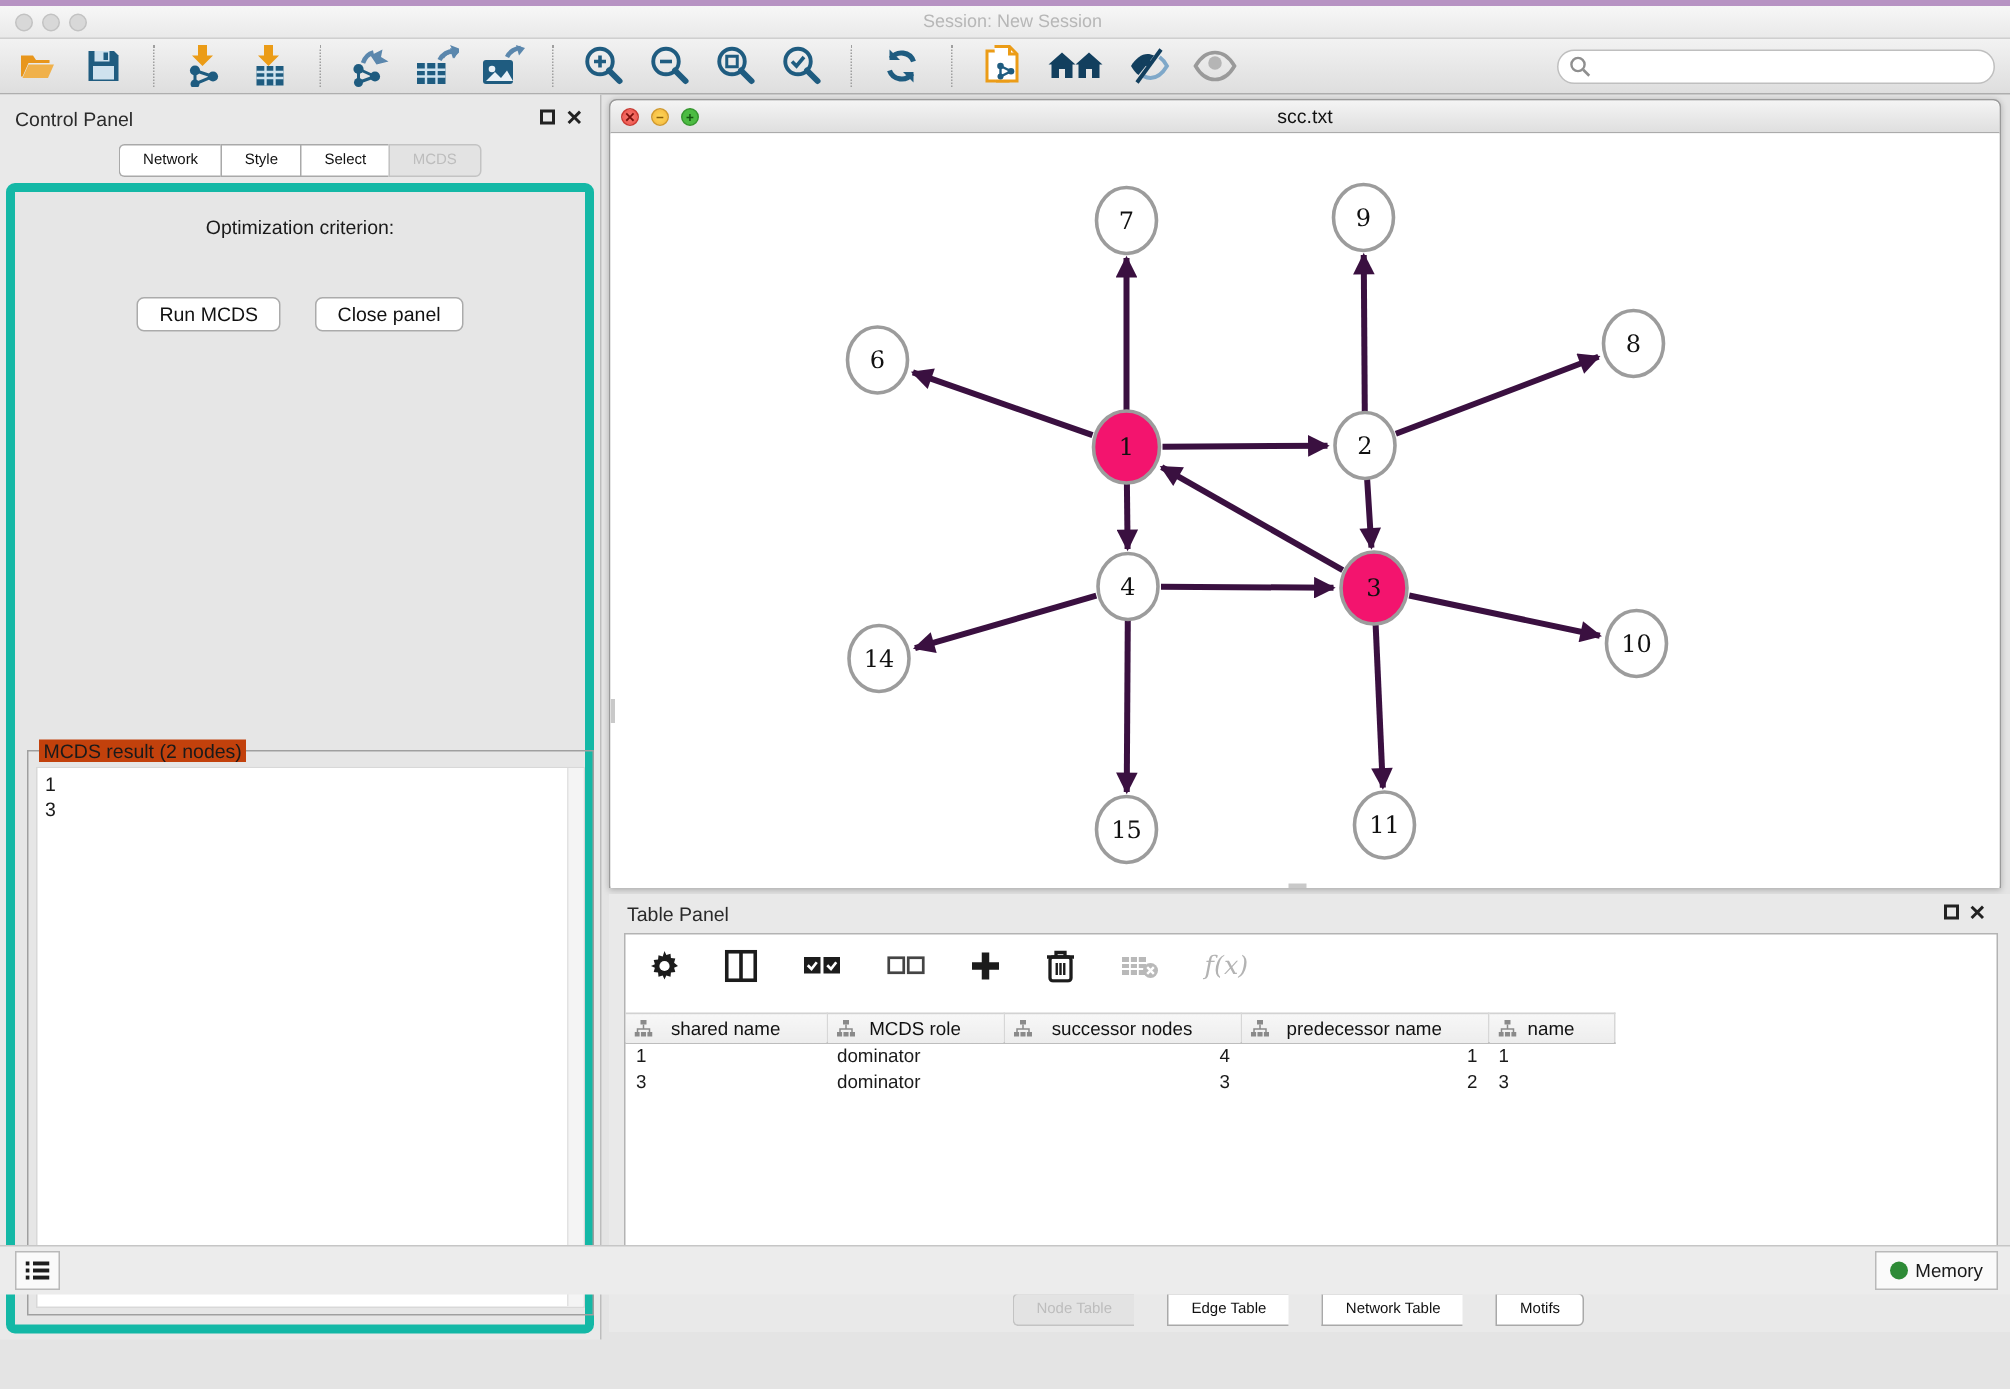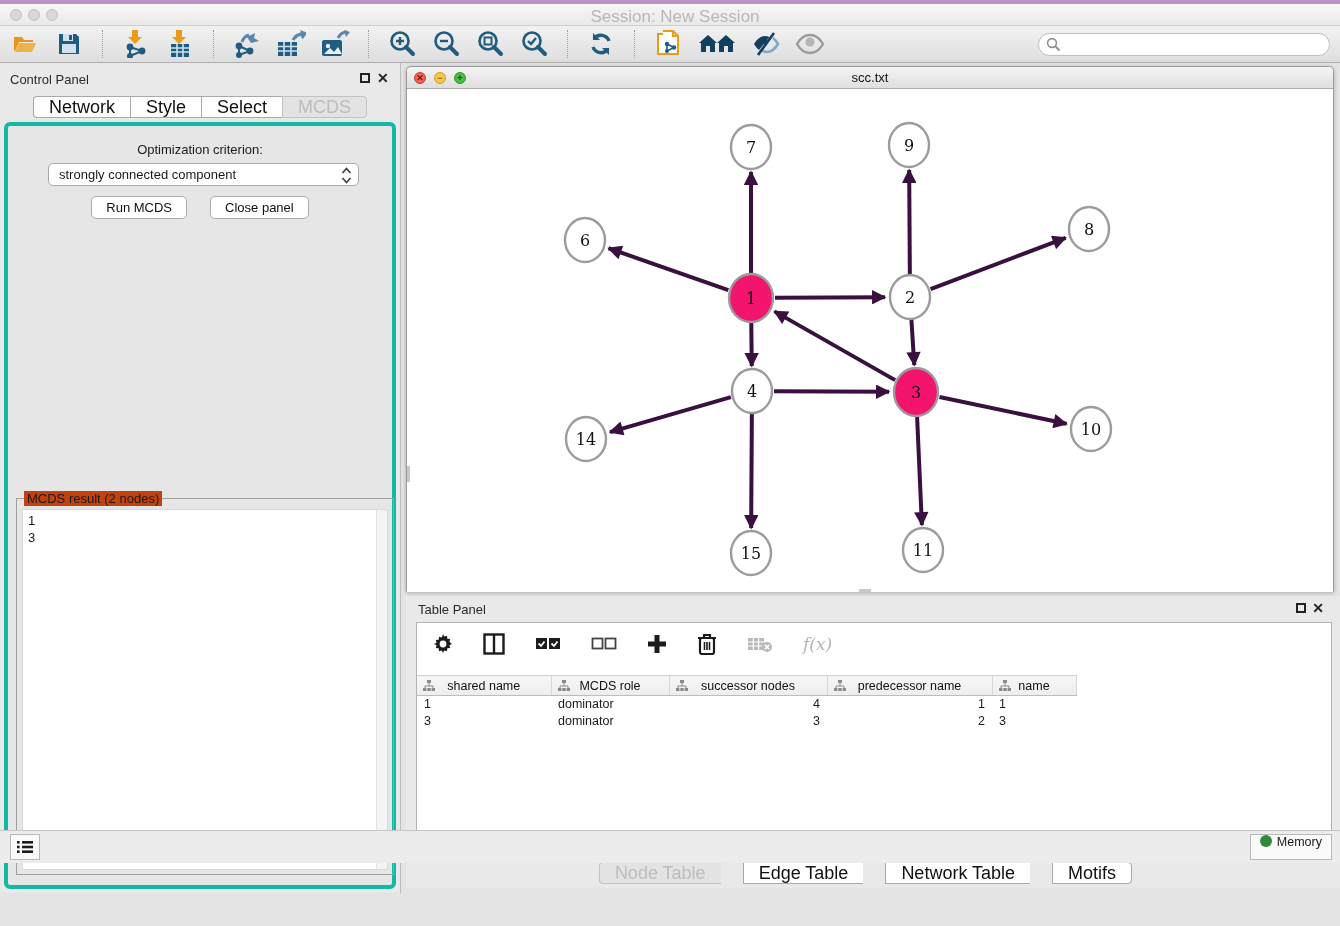--- a/index.html
+++ b/index.html
@@ -6,21 +6,21 @@
   html,body { width:1340px; height:926px; overflow:hidden; }
   body { font-family:"Liberation Sans", sans-serif; font-size:13px; color:#1a1a1a; background:#e4e4e4; }
   #app { position:relative; width:1340px; height:926px; background:#e4e4e4; }
 
   
   .top-strip { position:absolute; left:0; top:0; width:1340px; height:4px; background:#b793c3; }
   .titlebar { position:absolute; left:0; top:4px; width:1340px; height:22px;
               background:linear-gradient(#f7f7f7,#e9e9e9); border-bottom:1px solid #cfcfcf; }
   .titlebar .traffic { position:absolute; top:5px; width:12px; height:12px; border-radius:50%;
               background:#d8d8d8; border:1px solid #c2c2c2; }
-  .titlebar .title { position:absolute; left:0; right:0; top:3px; text-align:center; color:#b7b7b7; font-size:17px;margin-left:10px; }
+  .titlebar .title { position:absolute; left:0; right:0; top:3px; text-align:center; color:#b7b7b7; font-size:12px;margin-left:10px; }
 
   
   .toolbar { position:absolute; left:0; top:26px; width:1340px; height:37px;
              background:linear-gradient(#f2f2f2,#dedede); border-bottom:1px solid #aeaeae;
              display:flex; align-items:center; padding:0 10px; gap:14px; }
   .tb-sep { width:1px; height:28px; border-left:1px dotted #9f9f9f; margin:0 4px; }
   .tb-btn { width:30px; height:30px; display:flex; align-items:center; justify-content:center; }
   .tb-btn svg { display:block; }
   .search-wrap { position:absolute; right:10px; top:7px; }
   .search-input { width:292px; height:23px; border:1px solid #bfbfbf; border-radius:12px;
@@ -31,26 +31,26 @@
   .main { position:absolute; left:0; top:63px; width:1340px; height:830px; }
 
   
   .control-panel { position:absolute; left:0; top:0; width:401px; height:830px; background:#e9e9e9;
                    border-right:1px solid #bdbdbd; }
   .cp-title { position:absolute; left:10px; top:9px; font-size:13px; color:#2a2a2a; }
   .win-float { position:absolute; width:10px; height:10px; border:2px solid #222; background:transparent; }
   .win-close { position:absolute; font-size:14px; font-weight:bold; color:#222; line-height:12px; }
   .cp-tabs { position:absolute; top:33px; left:0; right:0; display:flex; justify-content:center; }
   .tab-btn { height:22px; padding:0 15px; background:#fff; border:1px solid #a9a9a9; border-right:none;
-             font-size:18px; line-height:20px; color:#111; }
+             font-size:10px; line-height:20px; color:#111; }
   .tab-btn:first-child { border-radius:4px 0 0 4px; }
   .tab-btn:last-child { border-right:1px solid #a9a9a9; border-radius:0 4px 4px 0; }
   .tab-btn.tab-active { background:#e3e3e3; color:#bdbdbd; border-color:#c3c3c3; }
   .cp-body { position:absolute; left:4px; right:4px; top:59px; height:767px;
-             background:#e6e6e6; border:4px solid #14b8a6; border-radius:6px; }
+             background:#e6e6e6; border:6px solid #14b8a6; border-radius:6px; }
   .opt-label { position:absolute; top:16px; left:0; right:0; text-align:center; font-size:13px; }
   .dropdown { position:absolute; top:37px; left:40px; width:311px; height:23px; background:#fff;
               border:1px solid #ababab; border-radius:5px; display:flex; align-items:center;
               padding:0 22px 0 10px; font-size:13px; }
   .dd-stepper { position:absolute; right:6px; top:3px; }
   .btn-row { position:absolute; top:70px; left:0; right:0; display:flex; justify-content:center; gap:23px; }
   .push-btn { height:23px; padding:0 14px; background:#fff; border:1px solid #ababab; border-radius:5px;
               font-size:13px; line-height:21px; color:#111; }
   .result-group { position:absolute; left:8px; top:372px; width:378px; height:377px;
                   border:1px solid #9f9f9f; }
@@ -92,21 +92,21 @@
   .data-table td { height:17px; font-size:12.5px; padding:0 7px; white-space:nowrap; }
   .td-right { text-align:right; }
   .tp-tabs { position:absolute; left:0; right:15px; top:266px; display:flex; justify-content:center;gap:22px; }
 
   
   .status-bar { position:absolute; left:0; top:830px; width:1340px; height:33px; background:#ececec;
                 border-top:1px solid #c6c6c6; }
   .list-btn { position:absolute; left:10px; top:3px; width:30px; height:26px; background:#fafafa;
               border:1px solid #b9b9b9; display:flex; align-items:center; justify-content:center; }
   .memory-btn { position:absolute; right:8px; top:3px; height:26px; background:#fafafa;
-                border:1px solid #b9b9b9; display:flex; align-items:flex-start; gap:5px; padding:0 9px; font-size:12.5px; }
+                border:1px solid #b9b9b9; display:flex; align-items:center; gap:5px; padding:0 9px; font-size:12.5px; }
   .mem-dot { width:12px; height:12px; border-radius:50%; background:#2e8b37; }
 </style>
 </head>
 <body>
 
 <div id="app">
 
   <div class="top-strip"></div>
 
   <div class="titlebar">
@@ -266,27 +266,20 @@
       <div class="cp-tabs" id="cp-tabs">
           <div class="tab-btn">Network</div>
           <div class="tab-btn">Style</div>
           <div class="tab-btn">Select</div>
           <div class="tab-btn tab-active">MCDS</div>
         </div>
 
       <div class="cp-body">
         <div class="opt-label">Optimization criterion:</div>
 
-        <div class="dropdown">
-          <span>strongly connected component</span>
-          <svg class="dd-stepper" width="11" height="17" viewBox="0 0 11 17">
-              <path d="M1.5 6 5.5 1.5 9.5 6" fill="none" stroke="#444" stroke-width="1.8"></path>
-              <path d="M1.5 11 5.5 15.5 9.5 11" fill="none" stroke="#444" stroke-width="1.8"></path>
-            </svg>
-        </div>
 
         <div class="btn-row">
           <button class="push-btn">Run MCDS</button>
           <button class="push-btn">Close panel</button>
         </div>
 
         <div class="result-group">
           <div class="result-label">MCDS result (2 nodes)</div>
           <div class="result-area" id="result-area">
             <div>1</div>

